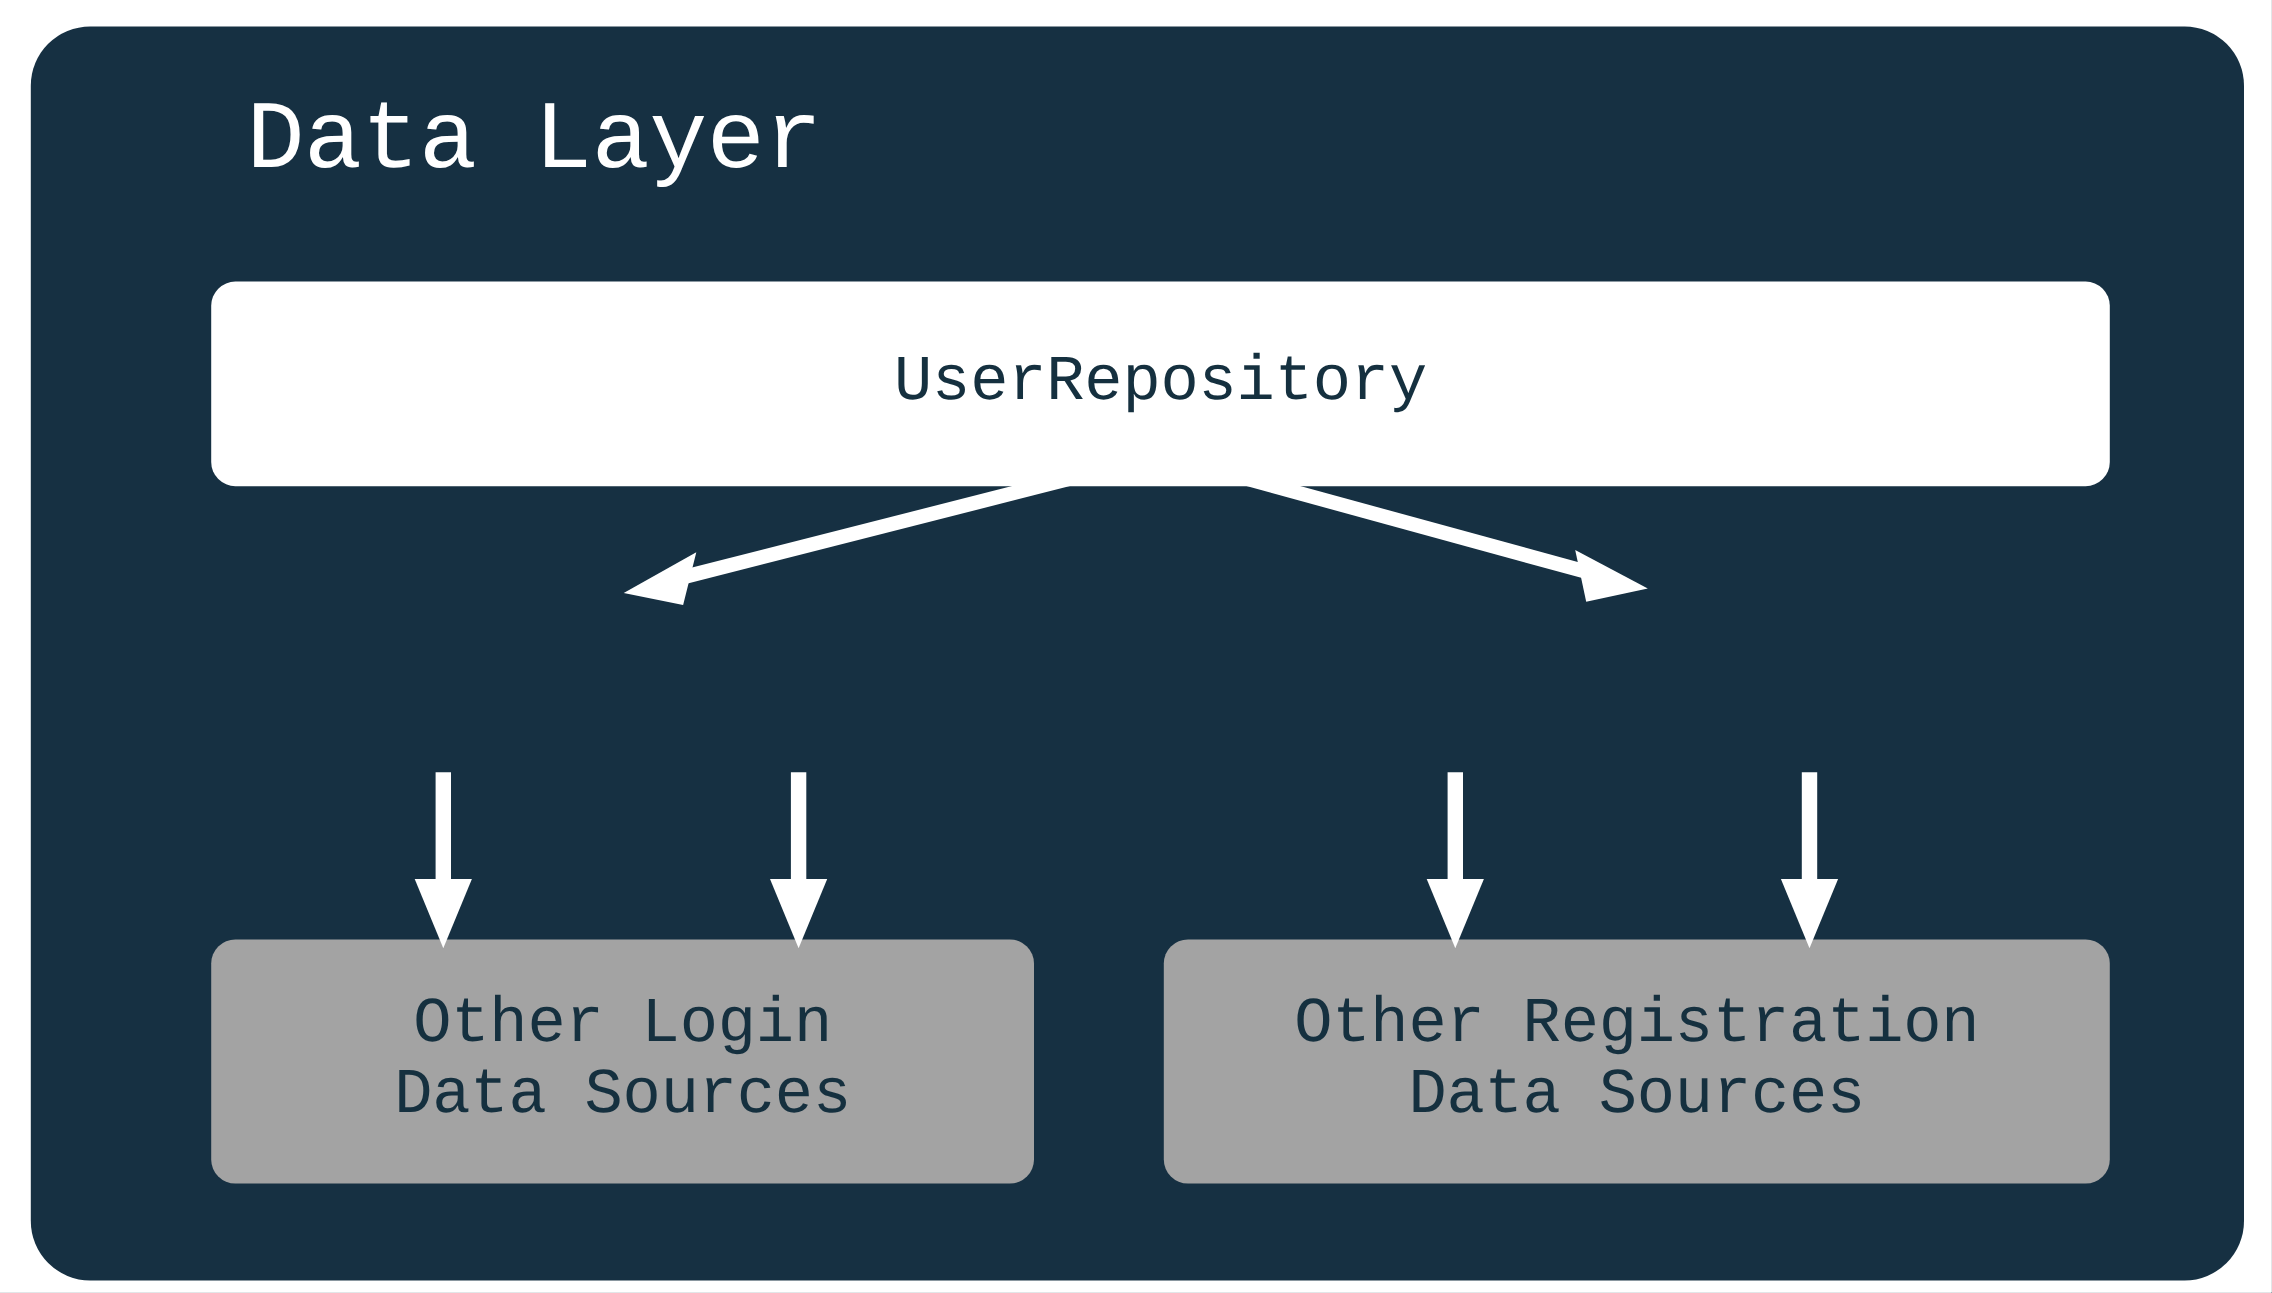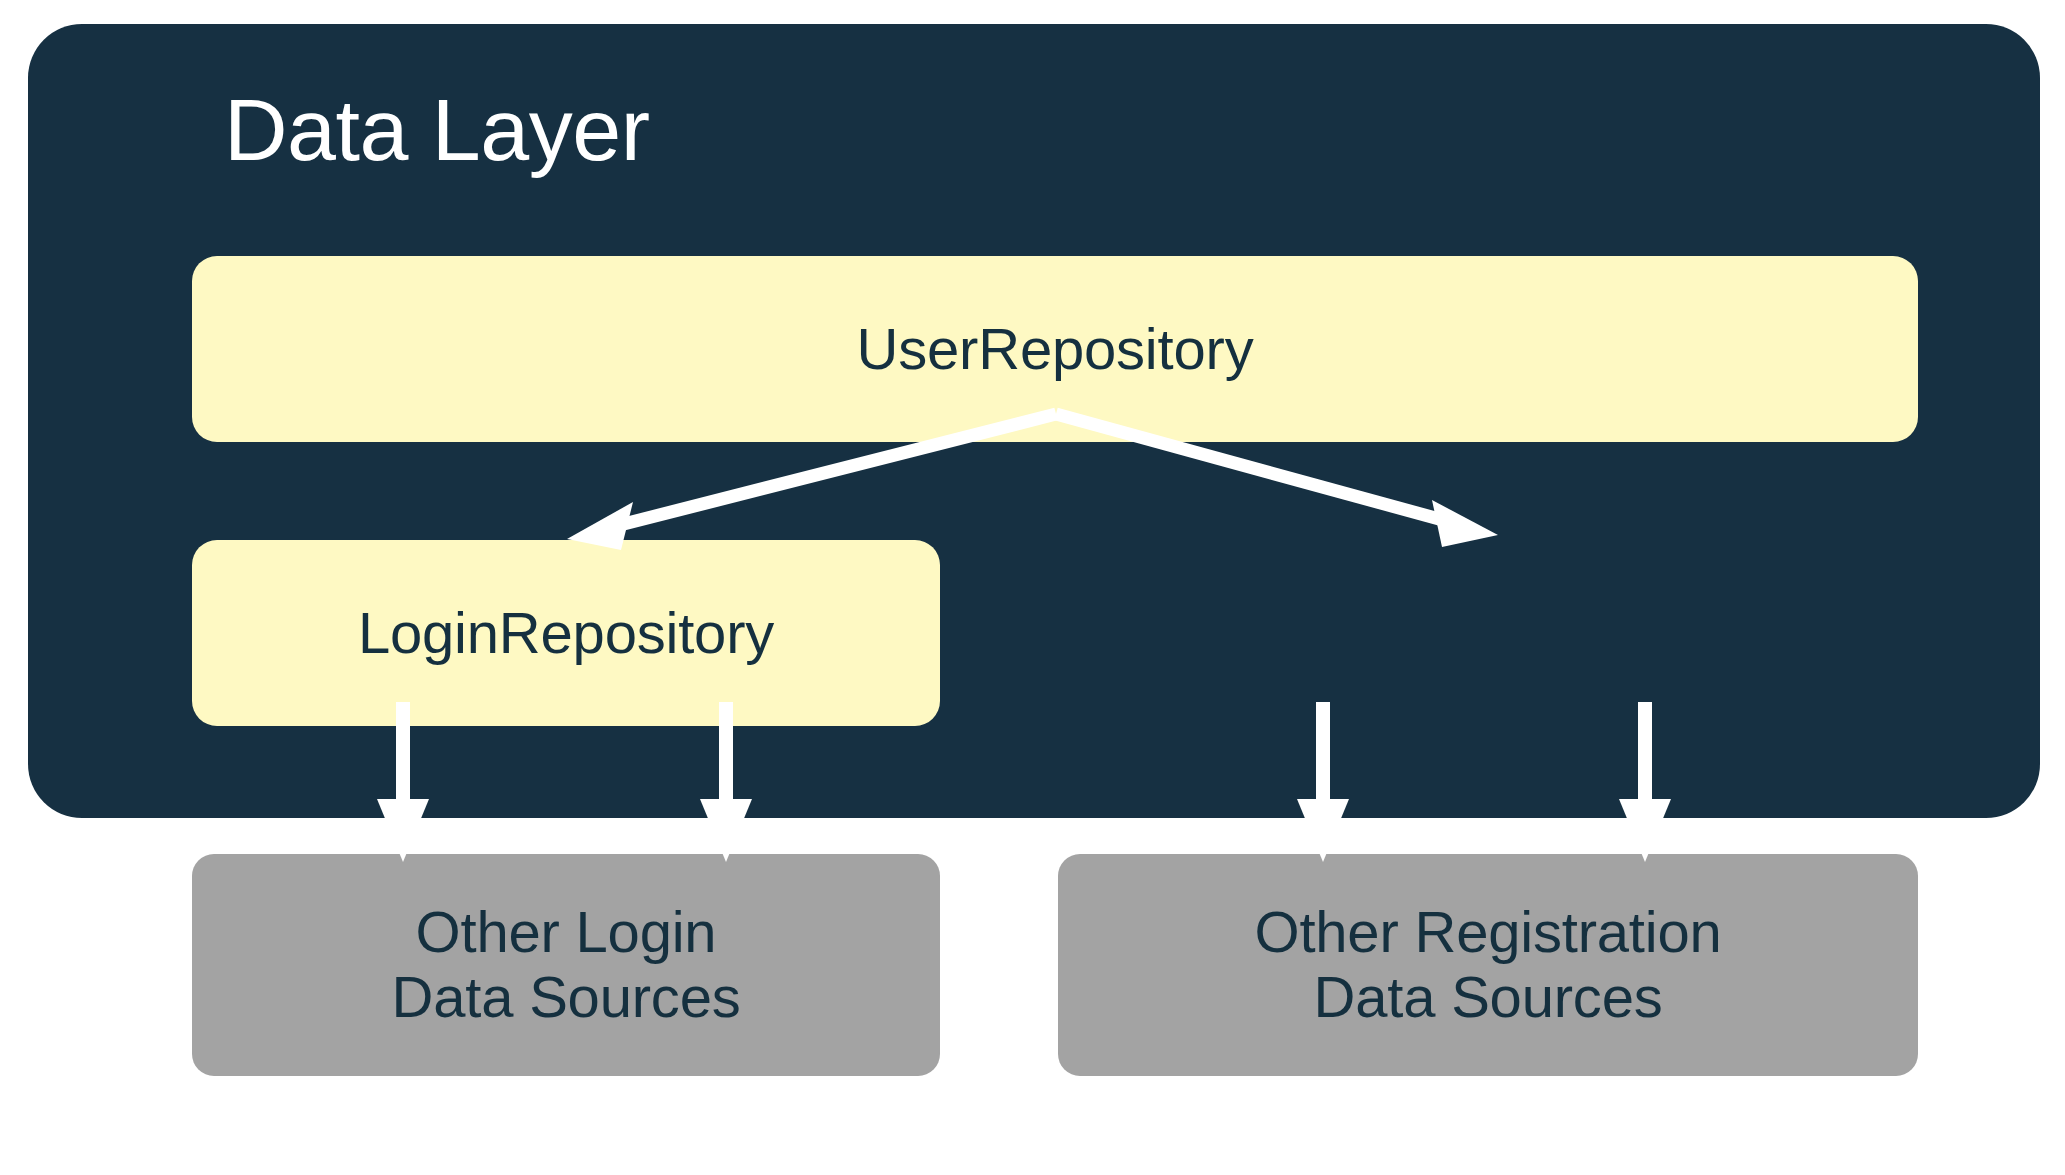--- a/index.html
+++ b/index.html
@@ -20,24 +20,25 @@
     height: 1175px;
     background: #ffffff;
   }
 
   
   .layer-container {
     position: absolute;
     left: 28px;
     top: 24px;
     width: 2012px;
-    height: 794px;
+    height: 1140px;
     background: #163042;
     border-radius: 54px;
     box-sizing: border-box;
+    font-family: Liberation Mono, monospace;
   }
 
   .layer-title {
     position: absolute;
     left: 196px;
     top: 62px;
     font-size: 88px;
     line-height: 1.0;
     color: #ffffff;
     font-weight: 400;
@@ -55,22 +56,21 @@
     text-align: center;
     border-radius: 22px;
     color: #15303f;
     font-size: 58px;
     line-height: 1.12;
     font-weight: 400;
     letter-spacing: -0.2px;
   }
 
   .node.repo {
-    background: #fef9c3;
-    border-radius: 25px;
+    background: #ffffff;
   }
   .node.source {
     background: #a3a3a3;
   }
 
   .node-label {
     display: block;
     padding: 0 10px;
     white-space: pre-line;
   }
@@ -99,23 +99,20 @@
 <div id="canvas">
 
   <div class="layer-container">
 
     <div class="layer-title">Data Layer</div>
 
     <div class="node repo" id="node-user-repository">
       <span class="node-label">UserRepository</span>
     </div>
 
-    <div class="node repo" id="node-login-repository">
-      <span class="node-label">LoginRepository</span>
-    </div>
 
 
     <div class="node source" id="node-other-login-sources">
       <span class="node-label">Other Login
 Data Sources</span>
     </div>
 
     <div class="node source" id="node-other-registration-sources">
       <span class="node-label">Other Registration
 Data Sources</span>

